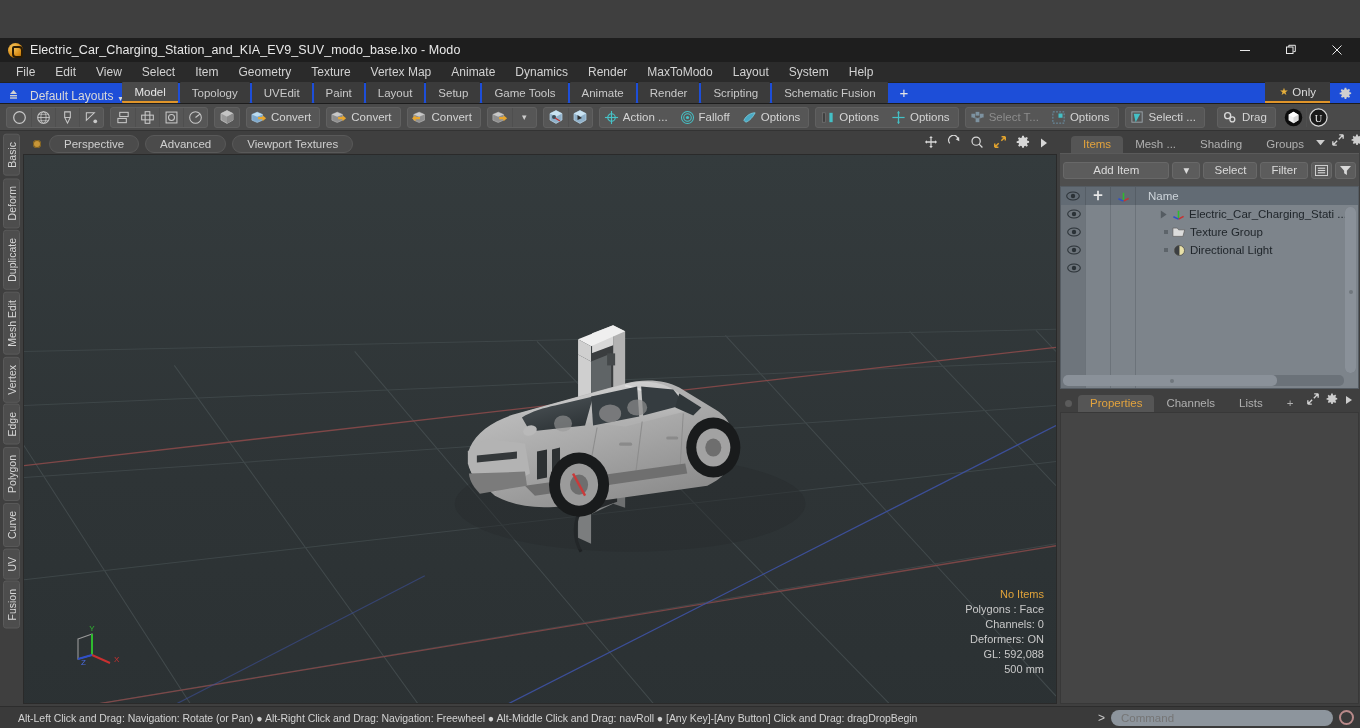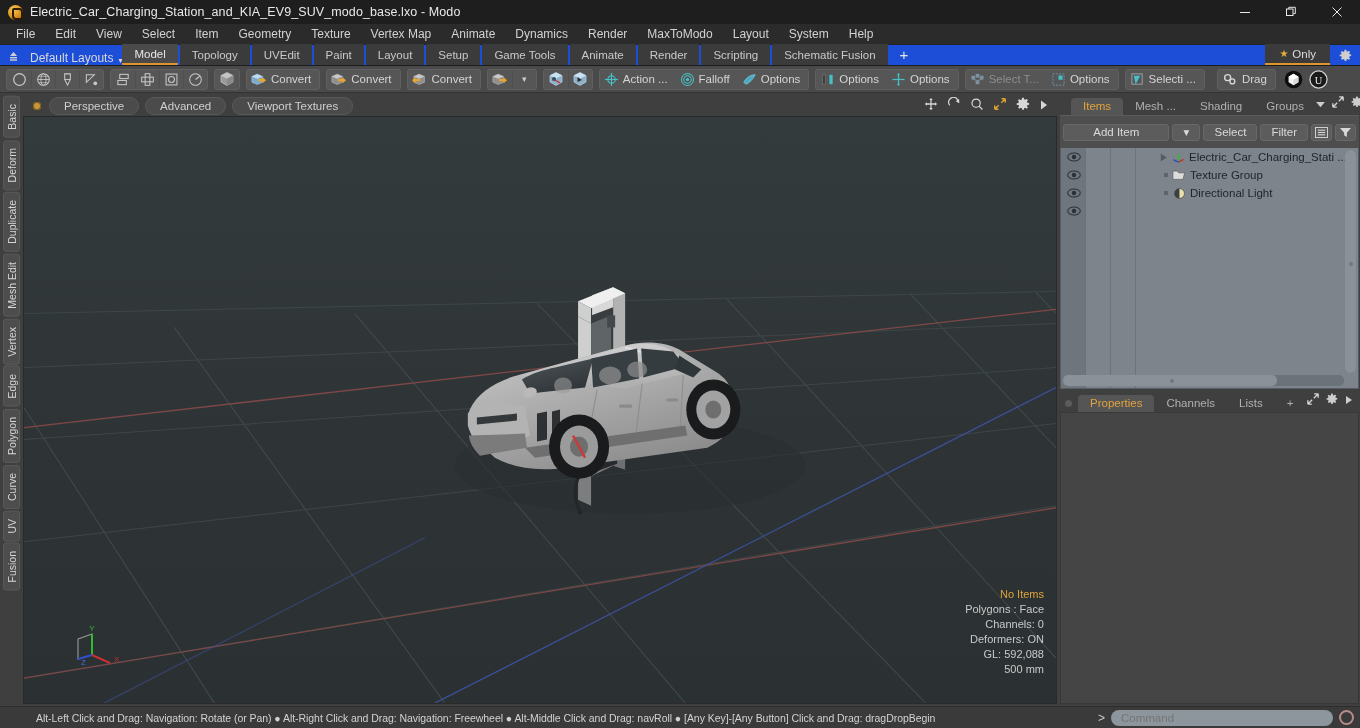--- a/index.html
+++ b/index.html
@@ -7,21 +7,21 @@
     width:1360px; height:728px; overflow:hidden;
     background:#3a3a3a;
     font-family:"Liberation Sans", sans-serif;
     -webkit-font-smoothing:antialiased;
   }
   #app{ width:1360px; height:728px; position:relative; display:flex; flex-direction:column;
         background:#3f3f3f; }
 
   
   .titlebar{ height:24px; background:#1e1e1e; display:flex; align-items:center;
-             flex:0 0 24px; position:relative; }
+             flex:0 0 24px; position:relative;margin-top:38px; }
   .app-logo{ width:15px; height:15px; border-radius:50%; margin:0 7px 0 8px;
              background:radial-gradient(circle at 35% 30%, #f6c55a, #d88c16 60%, #8a5406);
              position:relative; flex:0 0 auto;}
   .app-logo:after{content:""; position:absolute; left:4px; top:3px; width:7px;height:8px;
              border:2px solid #2a1c05; border-radius:2px 4px 2px 4px;}
   .title-text{ color:#e9e9e9; font-size:12.5px; letter-spacing:.1px; white-space:nowrap;}
   .wbtns{ margin-left:auto; display:flex; height:24px; }
   .wbtn{ width:46px; height:24px; display:flex; align-items:center; justify-content:center;
          color:#e8e8e8; font-size:13px; }
   .wbtn svg{ display:block; }
@@ -139,21 +139,21 @@
   .vscroll .knob{ position:absolute; left:0; top:0; width:11px; height:100%;
             background:#8a9199; border-radius:5px;}
   .vscroll .knob:after{content:""; position:absolute; left:4px; top:50%; width:4px;height:4px;
             border-radius:50%; background:#6f767d;}
 
   .propbody{ flex:0 0 auto; height:292px; background:#454545; border:1px solid #383838;}
 
   
   .statusbar{ height:22px; background:#3a3a3a; display:flex; align-items:center;
               flex:0 0 22px; border-top:1px solid #2d2d2d;}
-  .status-text{ color:#d2d2d2; font-size:10.5px; padding-left:36px; white-space:nowrap;
+  .status-text{ color:#d2d2d2; font-size:10.5px; padding-left:18px; white-space:nowrap;
                 letter-spacing:-0.05px;}
   .cmdzone{ margin-left:auto; display:flex; align-items:center; gap:6px; padding-right:6px;}
   .cmd-gt{ color:#c9c9c9; font-size:12px; }
   .cmd-input{ width:222px; height:16px; background:#8d959d; border-radius:8px;
               color:#444b52; font-size:11.5px; line-height:16px; padding-left:10px;
               border:none; outline:none; font-family:"Liberation Sans", sans-serif;}
   .cmd-circle{ width:15px;height:15px;border-radius:50%;border:2px solid #b98a8a;}
 </style>
 </head>
 <body>
@@ -718,20 +718,41 @@
               <line x1="3" y1="8.5" x2="11" y2="8.5" stroke="#d8d8d8" stroke-width="1.2"></line>
             </svg>
         </div>
         <div class="pb-btn pb-ico">
           <svg width="13" height="11" viewBox="0 0 14 12">
               <polygon points="1,1 13,1 8.5,6.4 8.5,11 5.5,9 5.5,6.4" fill="#d8d8d8"></polygon>
             </svg>
         </div>
       </div>
 
+      <div class="listhead">
+        <div class="lh-cell">
+          <svg width="14" height="10" viewBox="0 0 16 11">
+              <ellipse cx="8" cy="5.5" rx="7.2" ry="4.6" fill="none" stroke="#2b3237" stroke-width="1.2"></ellipse>
+              <circle cx="8" cy="5.5" r="2.5" fill="#2b3237"></circle>
+            </svg>
+        </div>
+        <div class="lh-cell">
+          <svg width="12" height="12" viewBox="0 0 14 14">
+              <path d="M6 1h2v4h4v2H8v5H6V7H2V5h4z" fill="#e8e8e8"></path>
+            </svg>
+        </div>
+        <div class="lh-cell">
+          <svg width="13" height="13" viewBox="0 0 14 14">
+              <line x1="7" y1="12" x2="7" y2="3" stroke="#2fba2f" stroke-width="1.7"></line>
+              <line x1="7" y1="12" x2="12.5" y2="9" stroke="#c93030" stroke-width="1.7"></line>
+              <line x1="7" y1="12" x2="1.5" y2="9.5" stroke="#2f4fc9" stroke-width="1.7"></line>
+            </svg>
+        </div>
+        <div class="lh-name">Name</div>
+      </div>
 
       <div class="listbox">
         <div class="lb-gutters">
           <div class="gutcol eye"></div>
           <div class="gutcol"></div>
           <div class="gutcol"></div>
         </div>
         <div class="lb-rows" id="item-rows">
             <div class="eyerow" style="top: 0px; left: -75px;">
               <div class="eyecell">

